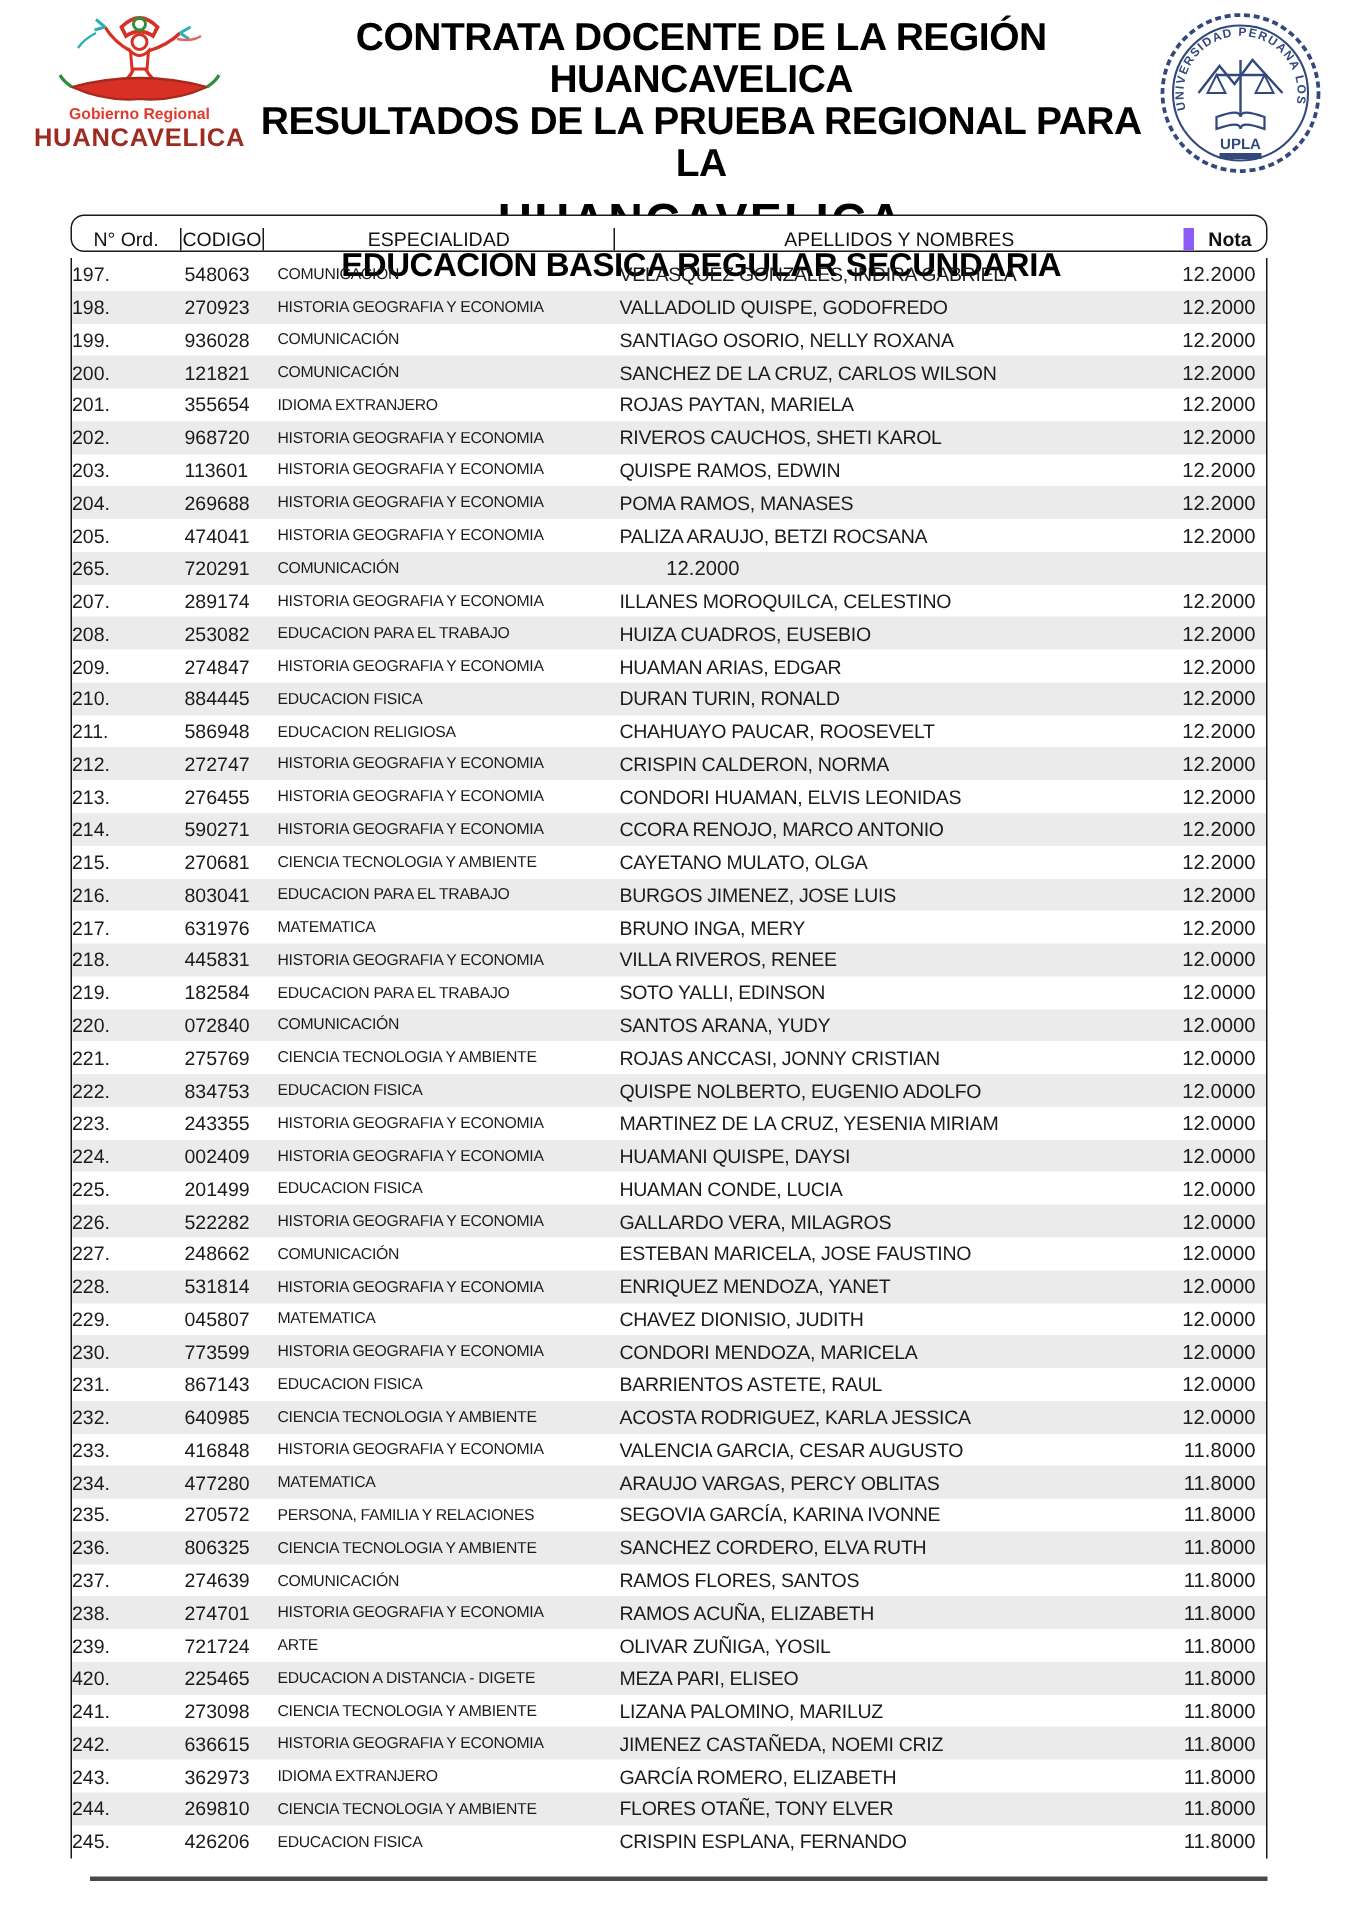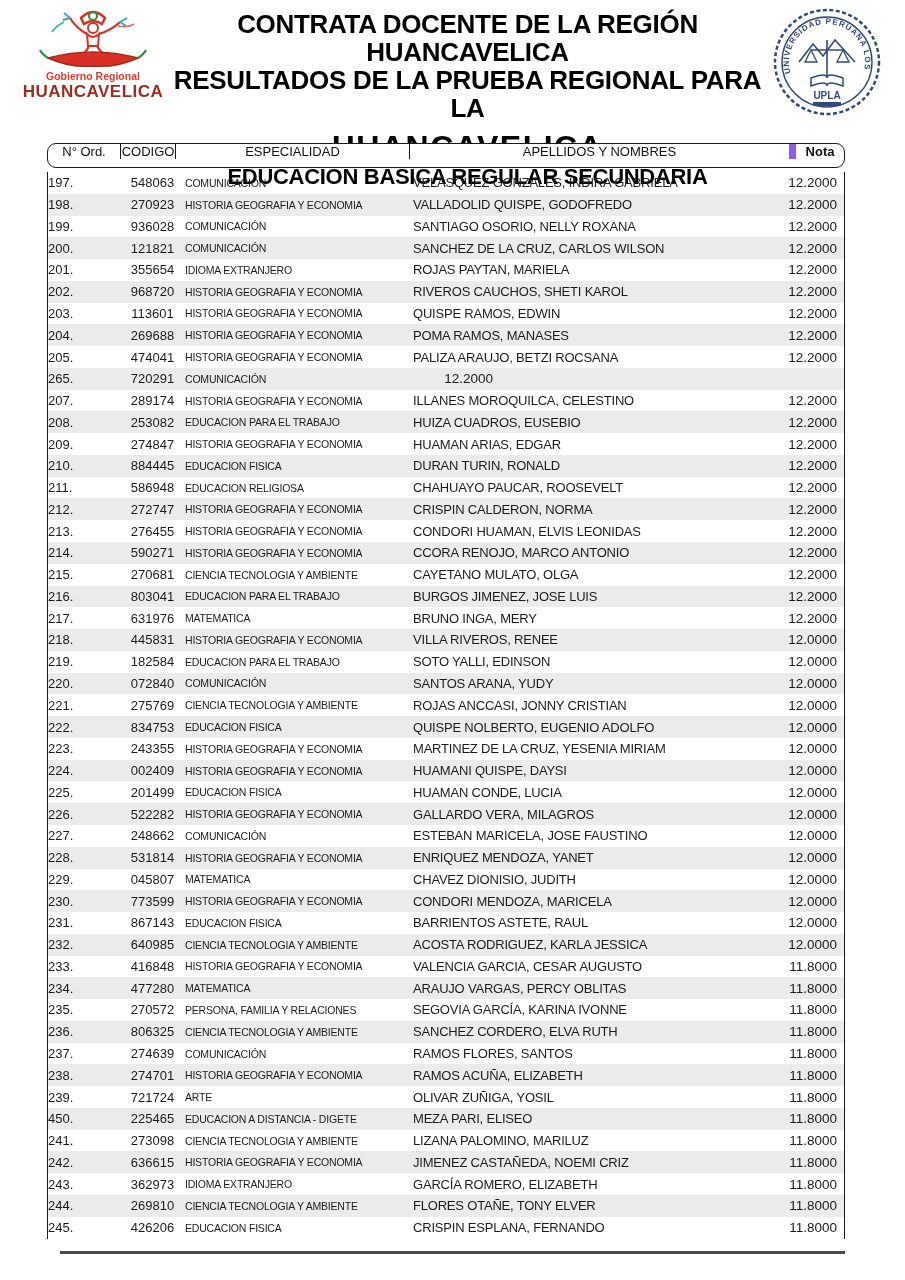--- a/index.html
+++ b/index.html
@@ -19,21 +19,21 @@
   .right-logo{position:absolute;right:12px;top:2px;width:122px;}
   .title-block{position:absolute;left:168px;right:138px;top:6px;text-align:center;}
   .title-main{font-size:26px;font-weight:bold;color:#000;line-height:28px;letter-spacing:-.3px;font-stretch:condensed;}
   .title-region{font-size:32px;font-weight:bold;color:#000;margin-top:9px;letter-spacing:1.5px;line-height:32px;}
   .title-sub{font-size:22px;font-weight:bold;color:#000;margin-top:2px;letter-spacing:-.3px;line-height:24px;font-stretch:condensed;}
 
   
   .thead{
     position:absolute;top:143px;left:47px;width:798px;height:25px;
     border:1.5px solid #1a1a1a;border-radius:9px;
-    display:flex;align-items:flex-start;box-sizing:border-box;background:#fff;
+    display:flex;align-items:flex-end;box-sizing:border-box;background:#fff;
   }
   .thead .hcell{
     display:flex;align-items:center;justify-content:center;
     font-size:13px;color:#111;box-sizing:border-box;
   }
   .h-ord{width:73px;border-right:1px solid #1a1a1a;}
   .h-cod{width:55px;border-right:1px solid #1a1a1a;}
   .h-esp{width:234px;border-right:1px solid #1a1a1a;}
   .h-nom{flex:1;}
   .h-nota{width:55px;border-left:7px solid #8b5cf6;font-weight:bold;}
@@ -43,21 +43,21 @@
     position:absolute;top:172px;left:47px;width:798px;
     border-left:1.5px solid #1a1a1a;border-right:1.5px solid #1a1a1a;
     box-sizing:border-box;
   }
   .trow{
     height:21.78px;display:flex;align-items:center;
     white-space:nowrap;overflow:hidden;
   }
   .trow:nth-child(even){background:#ebebeb;}
   .trow .ord {width:66px;text-align:left;font-size:13px;flex:none;}
-  .trow .cod {width:59px;margin-left:9px;font-size:13px;flex:none;text-align:center;}
+  .trow .cod {width:59px;margin-left:9px;font-size:13px;flex:none;}
   .trow .esp {width:228px;margin-left:3px;font-size:10.5px;flex:none;letter-spacing:-.2px;font-stretch:condensed;}
   .trow .nom {flex:1;font-size:13px;letter-spacing:-.2px;font-stretch:condensed;}
   .trow .nota{width:80px;margin-right:7px;text-align:right;font-size:13.5px;flex:none;}
 
   
   .footer-line{position:absolute;top:1251px;left:60px;width:785px;height:2.5px;background:#4a4a4a;}
   .footer-text{position:absolute;top:1310px;left:72px;width:773px;display:flex;justify-content:space-between;font-size:12.5px;color:#222;}
 </style>
 </head>
 <body>
@@ -425,21 +425,21 @@
         <span class="nota">11.8000</span>
       </div>
       <div class="trow">
         <span class="ord">239.</span>
         <span class="cod">721724</span>
         <span class="esp">ARTE</span>
         <span class="nom">OLIVAR ZUÑIGA, YOSIL</span>
         <span class="nota">11.8000</span>
       </div>
       <div class="trow">
-        <span class="ord">450.</span>
+        <span class="ord">420.</span>
         <span class="cod">225465</span>
         <span class="esp">EDUCACION A DISTANCIA - DIGETE</span>
         <span class="nom">MEZA PARI, ELISEO</span>
         <span class="nota">11.8000</span>
       </div>
       <div class="trow">
         <span class="ord">241.</span>
         <span class="cod">273098</span>
         <span class="esp">CIENCIA TECNOLOGIA Y AMBIENTE</span>
         <span class="nom">LIZANA PALOMINO, MARILUZ</span>

